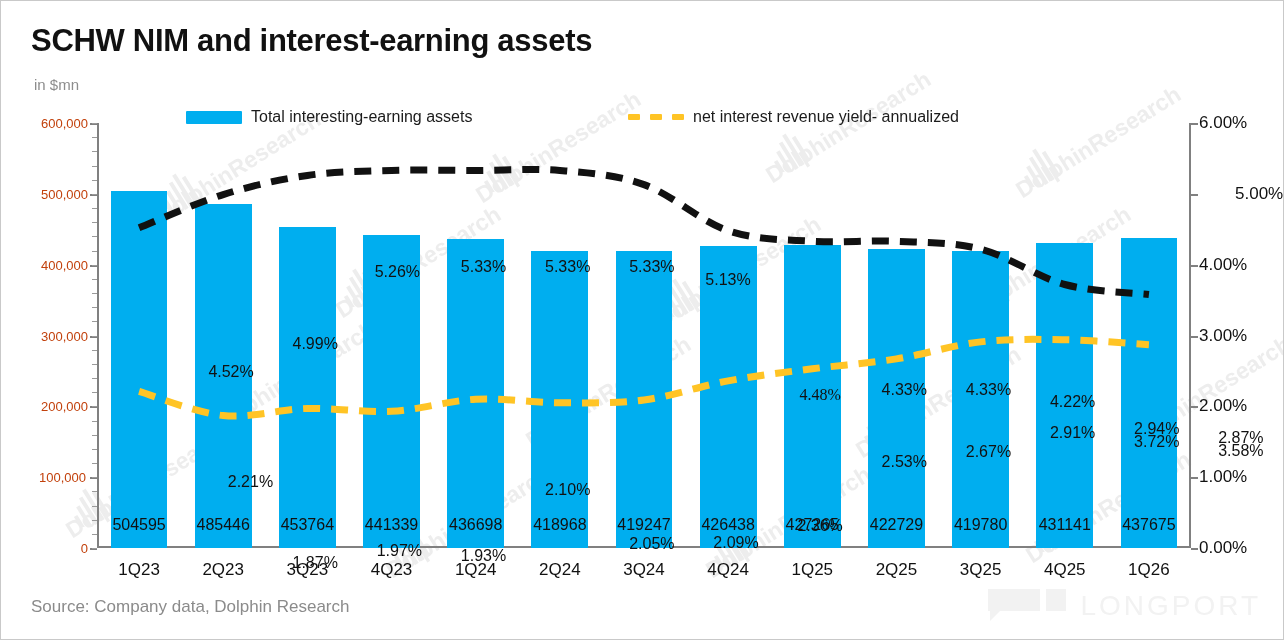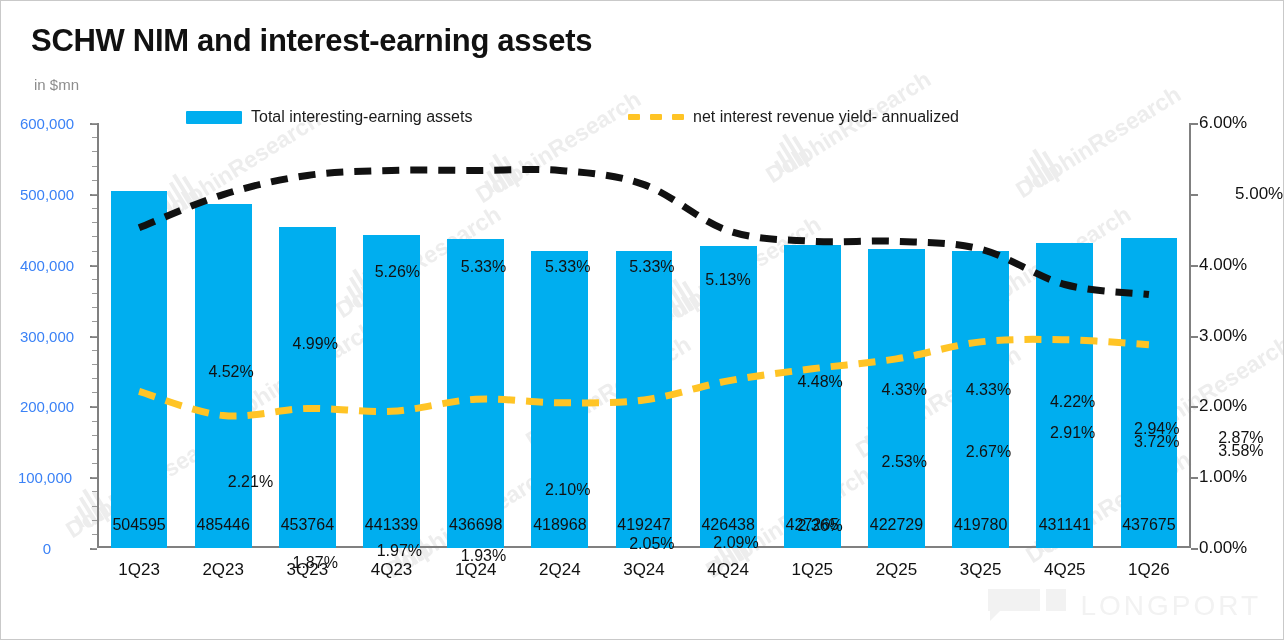--- a/index.html
+++ b/index.html
@@ -30,21 +30,21 @@
   .lg-txt{font-size:16px;color:#1b1b1b;}
   
   .plot{position:absolute;left:96px;top:122px;width:1094px;height:425px;}
   .axis-line{position:absolute;background:#808080;}
   .axis-v{left:0;top:0;width:2px;height:425px;}
   .axis-v-r{right:0;top:0;width:2px;height:425px;}
   .axis-h{left:0;bottom:0;width:1094px;height:2px;}
   .tick-major{position:absolute;left:-7px;width:7px;height:2px;background:#808080;}
   .tick-minor{position:absolute;left:-5px;width:5px;height:1px;background:#9a9a9a;}
   .tick-major-r{position:absolute;right:-7px;width:7px;height:2px;background:#808080;}
-  .ylab-l{position:absolute;font-size:15px;color:#3b82f6;text-align:center;width:82px;
+  .ylab-l{position:absolute;font-size:13px;color:#c2410c;text-align:right;width:82px;
           transform:translateY(-50%);white-space:nowrap;}
   .ylab-r{position:absolute;font-size:17px;color:#111;text-align:left;
           transform:translateY(-50%);white-space:nowrap;}
   .xlab{position:absolute;font-size:17px;color:#111;text-align:center;white-space:nowrap;}
   
   .bar{position:absolute;bottom:0;}
   .bar-val{position:absolute;font-size:16px;color:#111;text-align:center;white-space:nowrap;}
   .pt-lab{position:absolute;font-size:16px;color:#111;text-align:center;white-space:nowrap;}
   svg.overlay{position:absolute;left:0;top:0;width:1094px;height:425px;overflow:visible;}
   
@@ -320,21 +320,21 @@
         <path d="M 42.07692307692308 104.83333333333334 C 56.10256410256411 99.28472222222223 98.17948717948718 80.27777777777777 126.23076923076924 71.54166666666667 C 154.2820512820513 62.805555555555564 182.33333333333337 56.430555555555586 210.38461538461542 52.4166666666667 C 238.43589743589746 48.402777777777814 266.4871794871795 48.284722222222236 294.53846153846155 47.45833333333334 C 322.5897435897436 46.63194444444445 350.6410256410257 47.45833333333334 378.69230769230774 47.45833333333334 C 406.7435897435898 47.45833333333334 434.7948717948718 45.09722222222223 462.84615384615387 47.45833333333334 C 490.8974358974359 49.81944444444446 518.9487179487179 51.590277777777786 547 61.62500000000001 C 575.0512820512821 71.65972222222223 603.1025641025641 98.22222222222221 631.1538461538462 107.66666666666666 C 659.2051282051283 117.1111111111111 687.2564102564103 116.52083333333333 715.3076923076924 118.29166666666666 C 743.3589743589745 120.06249999999999 771.4102564102566 116.99305555555554 799.4615384615386 118.29166666666666 C 827.5128205128206 119.59027777777777 855.5641025641025 118.88194444444449 883.6153846153846 126.08333333333337 C 911.6666666666667 133.28472222222226 939.7179487179487 153.94444444444446 967.7692307692308 161.5 C 995.8205128205129 169.05555555555554 1037.8974358974358 169.76388888888889 1051.923076923077 171.41666666666666" fill="none" stroke="#111111" stroke-width="7" stroke-linecap="butt" stroke-dasharray="17 11"></path>
       </svg>
     <div id="ptLabHost">
         <div class="pt-lab" style="left: 92px; width: 84.1538px; top: 240px;">4.52%</div>
         <div class="pt-lab" style="left: 176.154px; width: 84.1538px; top: 211.542px;">4.99%</div>
         <div class="pt-lab" style="left: 258.308px; width: 84.1538px; top: 140.417px;">5.26%</div>
         <div class="pt-lab" style="left: 344.462px; width: 84.1538px; top: 135.458px;">5.33%</div>
         <div class="pt-lab" style="left: 428.615px; width: 84.1538px; top: 135.458px;">5.33%</div>
         <div class="pt-lab" style="left: 512.769px; width: 84.1538px; top: 135.458px;">5.33%</div>
         <div class="pt-lab" style="left: 588.923px; width: 84.1538px; top: 147.625px;">5.13%</div>
-        <div class="pt-lab" style="left: 681.077px; width: 84.1538px; top: 250px;">4.48%</div>
+        <div class="pt-lab" style="left: 681.077px; width: 84.1538px; top: 263px; font-family: Liberation Serif, serif;">4.48%</div>
         <div class="pt-lab" style="left: 765.231px; width: 84.1538px; top: 258.292px;">4.33%</div>
         <div class="pt-lab" style="left: 849.385px; width: 84.1538px; top: 258.292px;">4.33%</div>
         <div class="pt-lab" style="left: 933.538px; width: 84.1538px; top: 270.083px;">4.22%</div>
         <div class="pt-lab" style="left: 1017.69px; width: 84.1538px; top: 309.5px;">3.72%</div>
         <div class="pt-lab" style="left: 1101.85px; width: 84.1538px; top: 319.417px;">3.58%</div>
         <div class="pt-lab" style="left: 92px; width: 84.1538px; top: 350.458px; text-align: right;">2.21%</div>
         <div class="pt-lab" style="left: 176.154px; width: 84.1538px; top: 430.542px;">1.87%</div>
         <div class="pt-lab" style="left: 260.308px; width: 84.1538px; top: 419.458px;">1.97%</div>
         <div class="pt-lab" style="left: 344.462px; width: 84.1538px; top: 424.292px;">1.93%</div>
         <div class="pt-lab" style="left: 428.615px; width: 84.1538px; top: 358.25px;">2.10%</div>
@@ -377,20 +377,21 @@
       <div class="xlab" style="left: 600.923px; width: 84.1538px; top: 559px;">3Q24</div>
       <div class="xlab" style="left: 685.077px; width: 84.1538px; top: 559px;">4Q24</div>
       <div class="xlab" style="left: 769.231px; width: 84.1538px; top: 559px;">1Q25</div>
       <div class="xlab" style="left: 853.385px; width: 84.1538px; top: 559px;">2Q25</div>
       <div class="xlab" style="left: 937.538px; width: 84.1538px; top: 559px;">3Q25</div>
       <div class="xlab" style="left: 1021.69px; width: 84.1538px; top: 559px;">4Q25</div>
       <div class="xlab" style="left: 1105.85px; width: 84.1538px; top: 559px;">1Q26</div>
     </div>
 
   <div class="footer">
+    <div class="src">Source:  Company data, Dolphin Research</div>
     <div class="brand">
       <div class="brand-mark">
         <svg width="78" height="34" viewBox="0 0 78 34">
           <path d="M0 0 H52 V22 H12 L2 32 V22 H0 Z" fill="#f2f2f2"></path>
           <rect x="58" y="0" width="20" height="22" fill="#f2f2f2"></rect>
         </svg>
       </div>
       <div class="brand-txt">LONGPORT</div>
     </div>
   </div>

